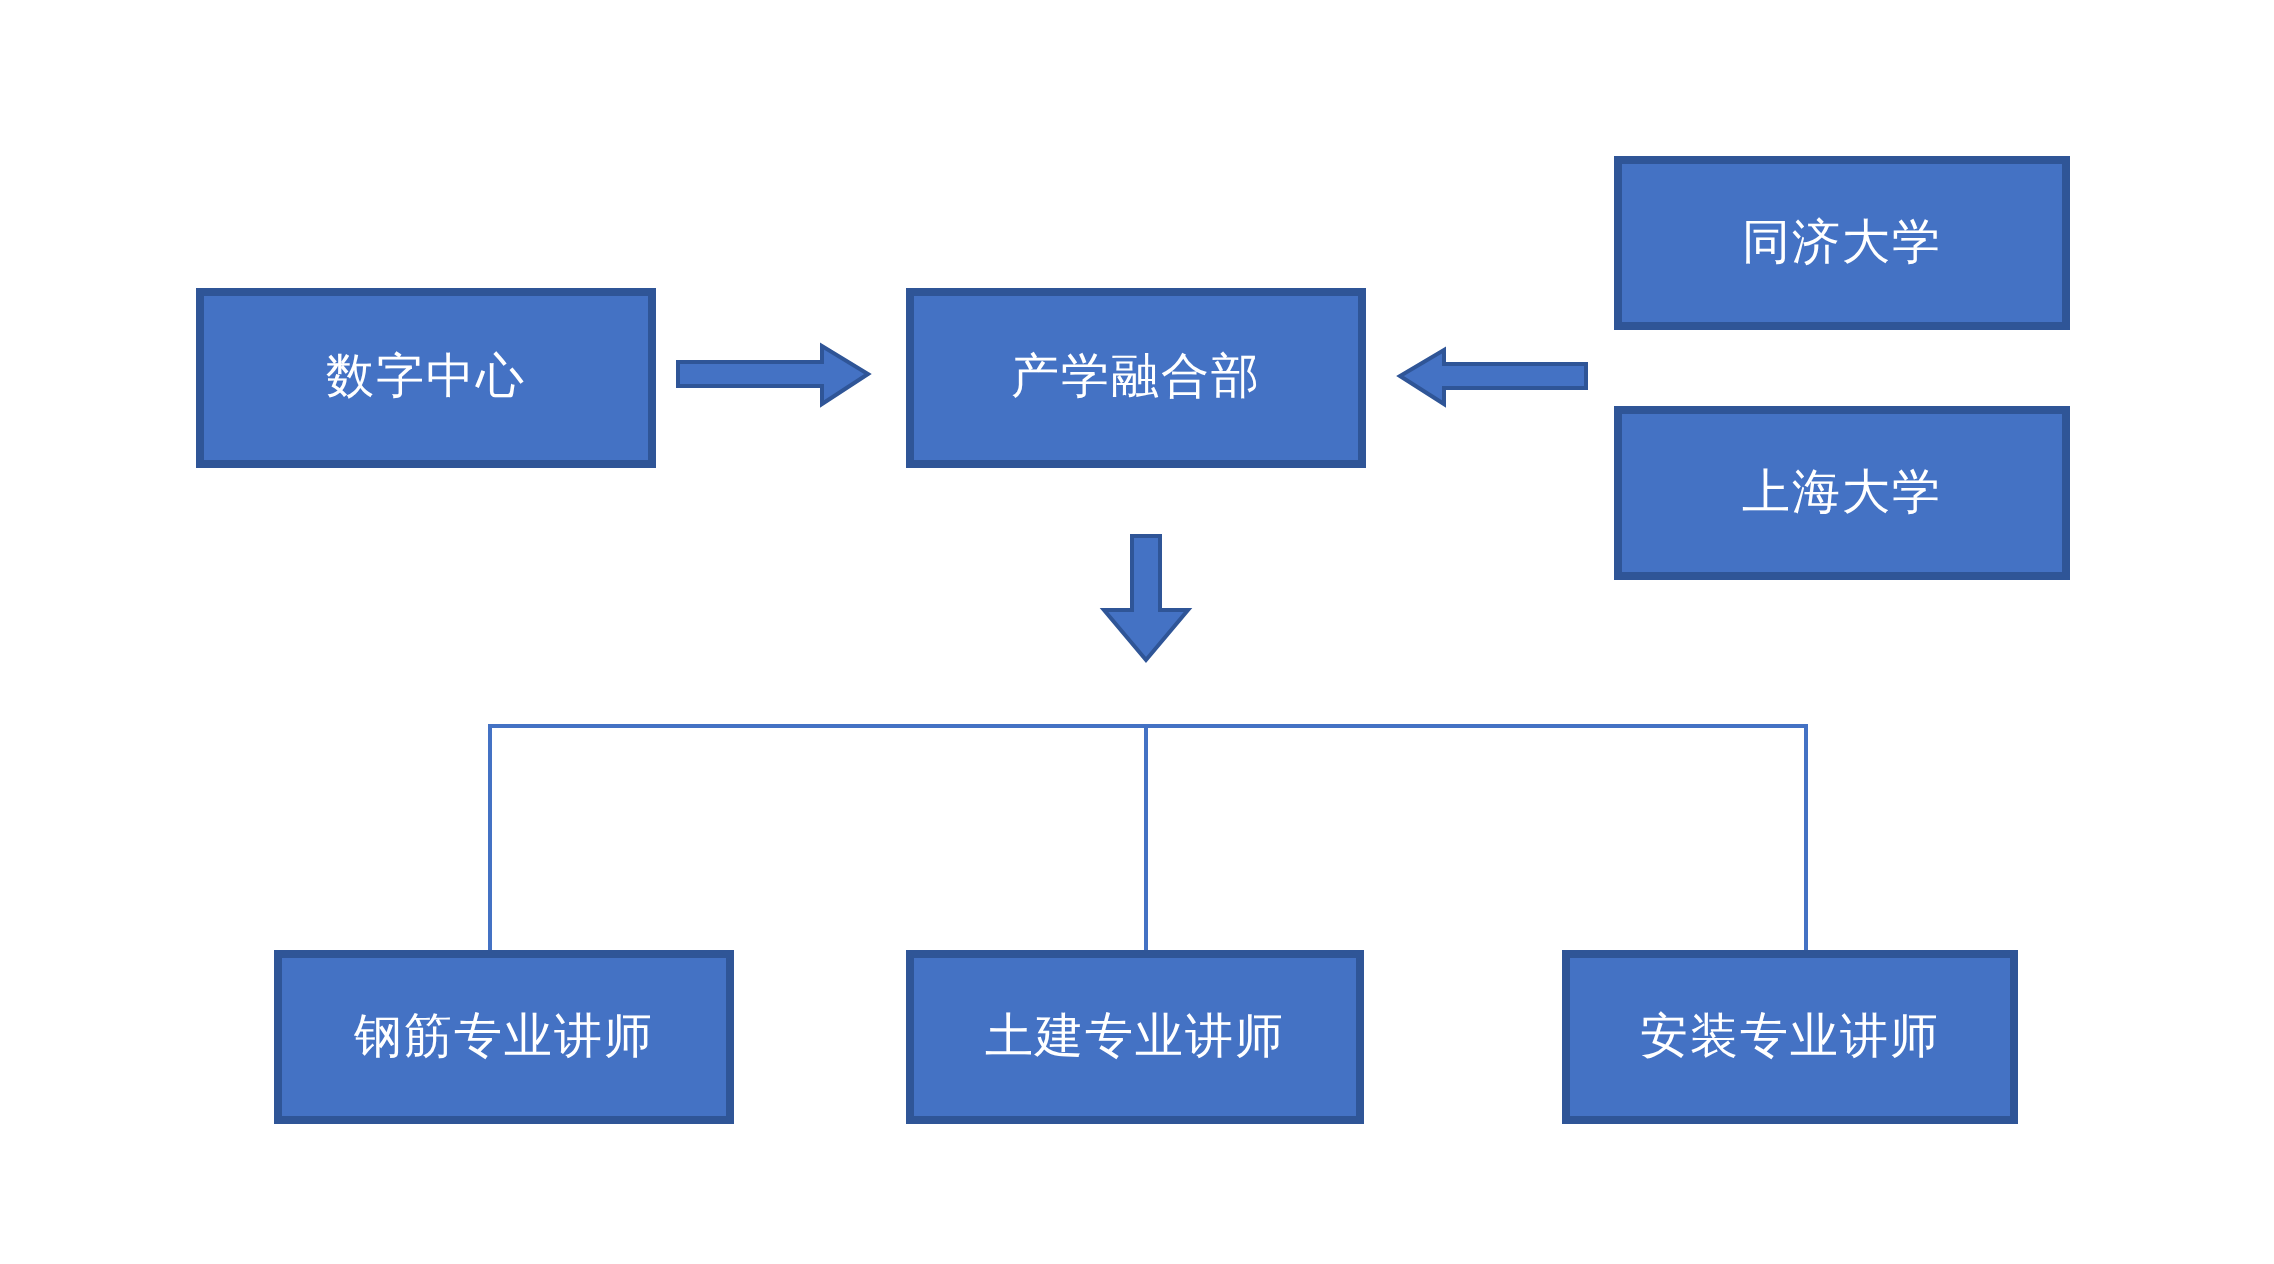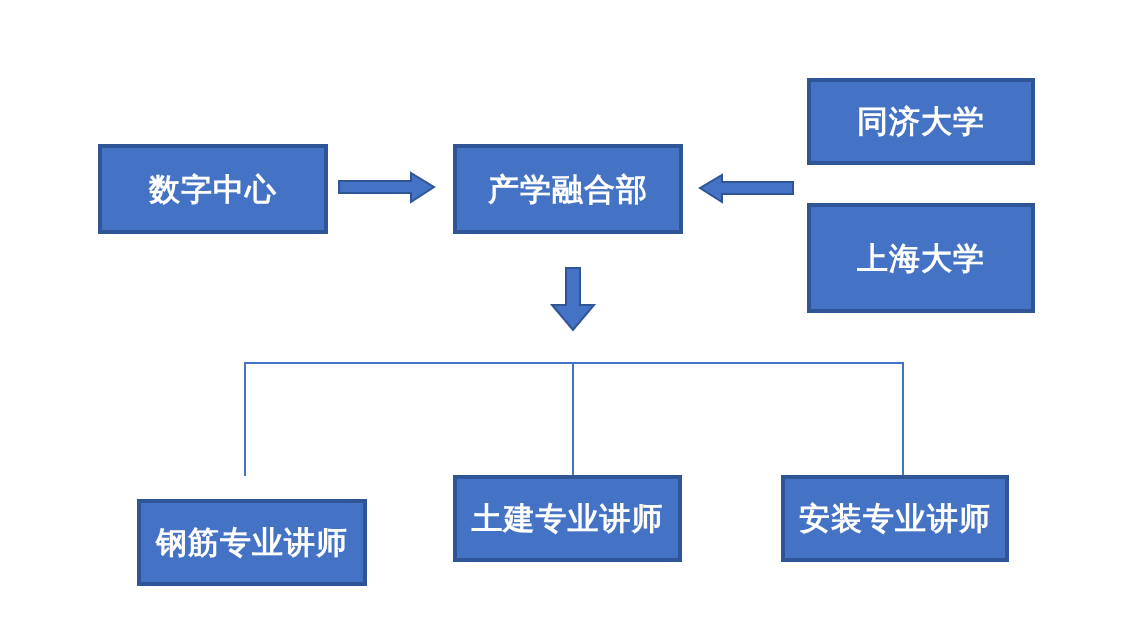--- a/index.html
+++ b/index.html
@@ -42,31 +42,31 @@
   .node {
     position: absolute;
     background: var(--box-fill);
     border: 4px solid var(--box-border);
     display: flex;
     align-items: center;
     justify-content: center;
   }
   .node-label {
     color: var(--label-text);
-    font-size: 31px;
-    font-weight: bold;
+    font-size: 24px;
+    font-weight: normal;
     letter-spacing: 1px;
     white-space: nowrap;
     line-height: 1;
   }
   .n-digital      { left:  98px; top: 144px; width: 230px; height: 90px; }
   .n-industry     { left: 453px; top: 144px; width: 230px; height: 90px; }
   .n-tongji       { left: 807px; top:  78px; width: 228px; height: 87px; }
-  .n-shanghai     { left: 807px; top: 203px; width: 228px; height: 110px; }
-  .n-rebar        { left: 137px; top: 475px; width: 230px; height: 87px; margin-top: 24px; }
+  .n-shanghai     { left: 807px; top: 203px; width: 228px; height: 87px; }
+  .n-rebar        { left: 137px; top: 475px; width: 230px; height: 87px; }
   .n-civil        { left: 453px; top: 475px; width: 229px; height: 87px; }
   .n-installation { left: 781px; top: 475px; width: 228px; height: 87px; }
 </style>
 </head>
 <body>
 
 <div class="canvas">
 
   <svg class="layer" viewBox="0 0 1137 632" xmlns="http://www.w3.org/2000/svg" aria-hidden="true">
 

